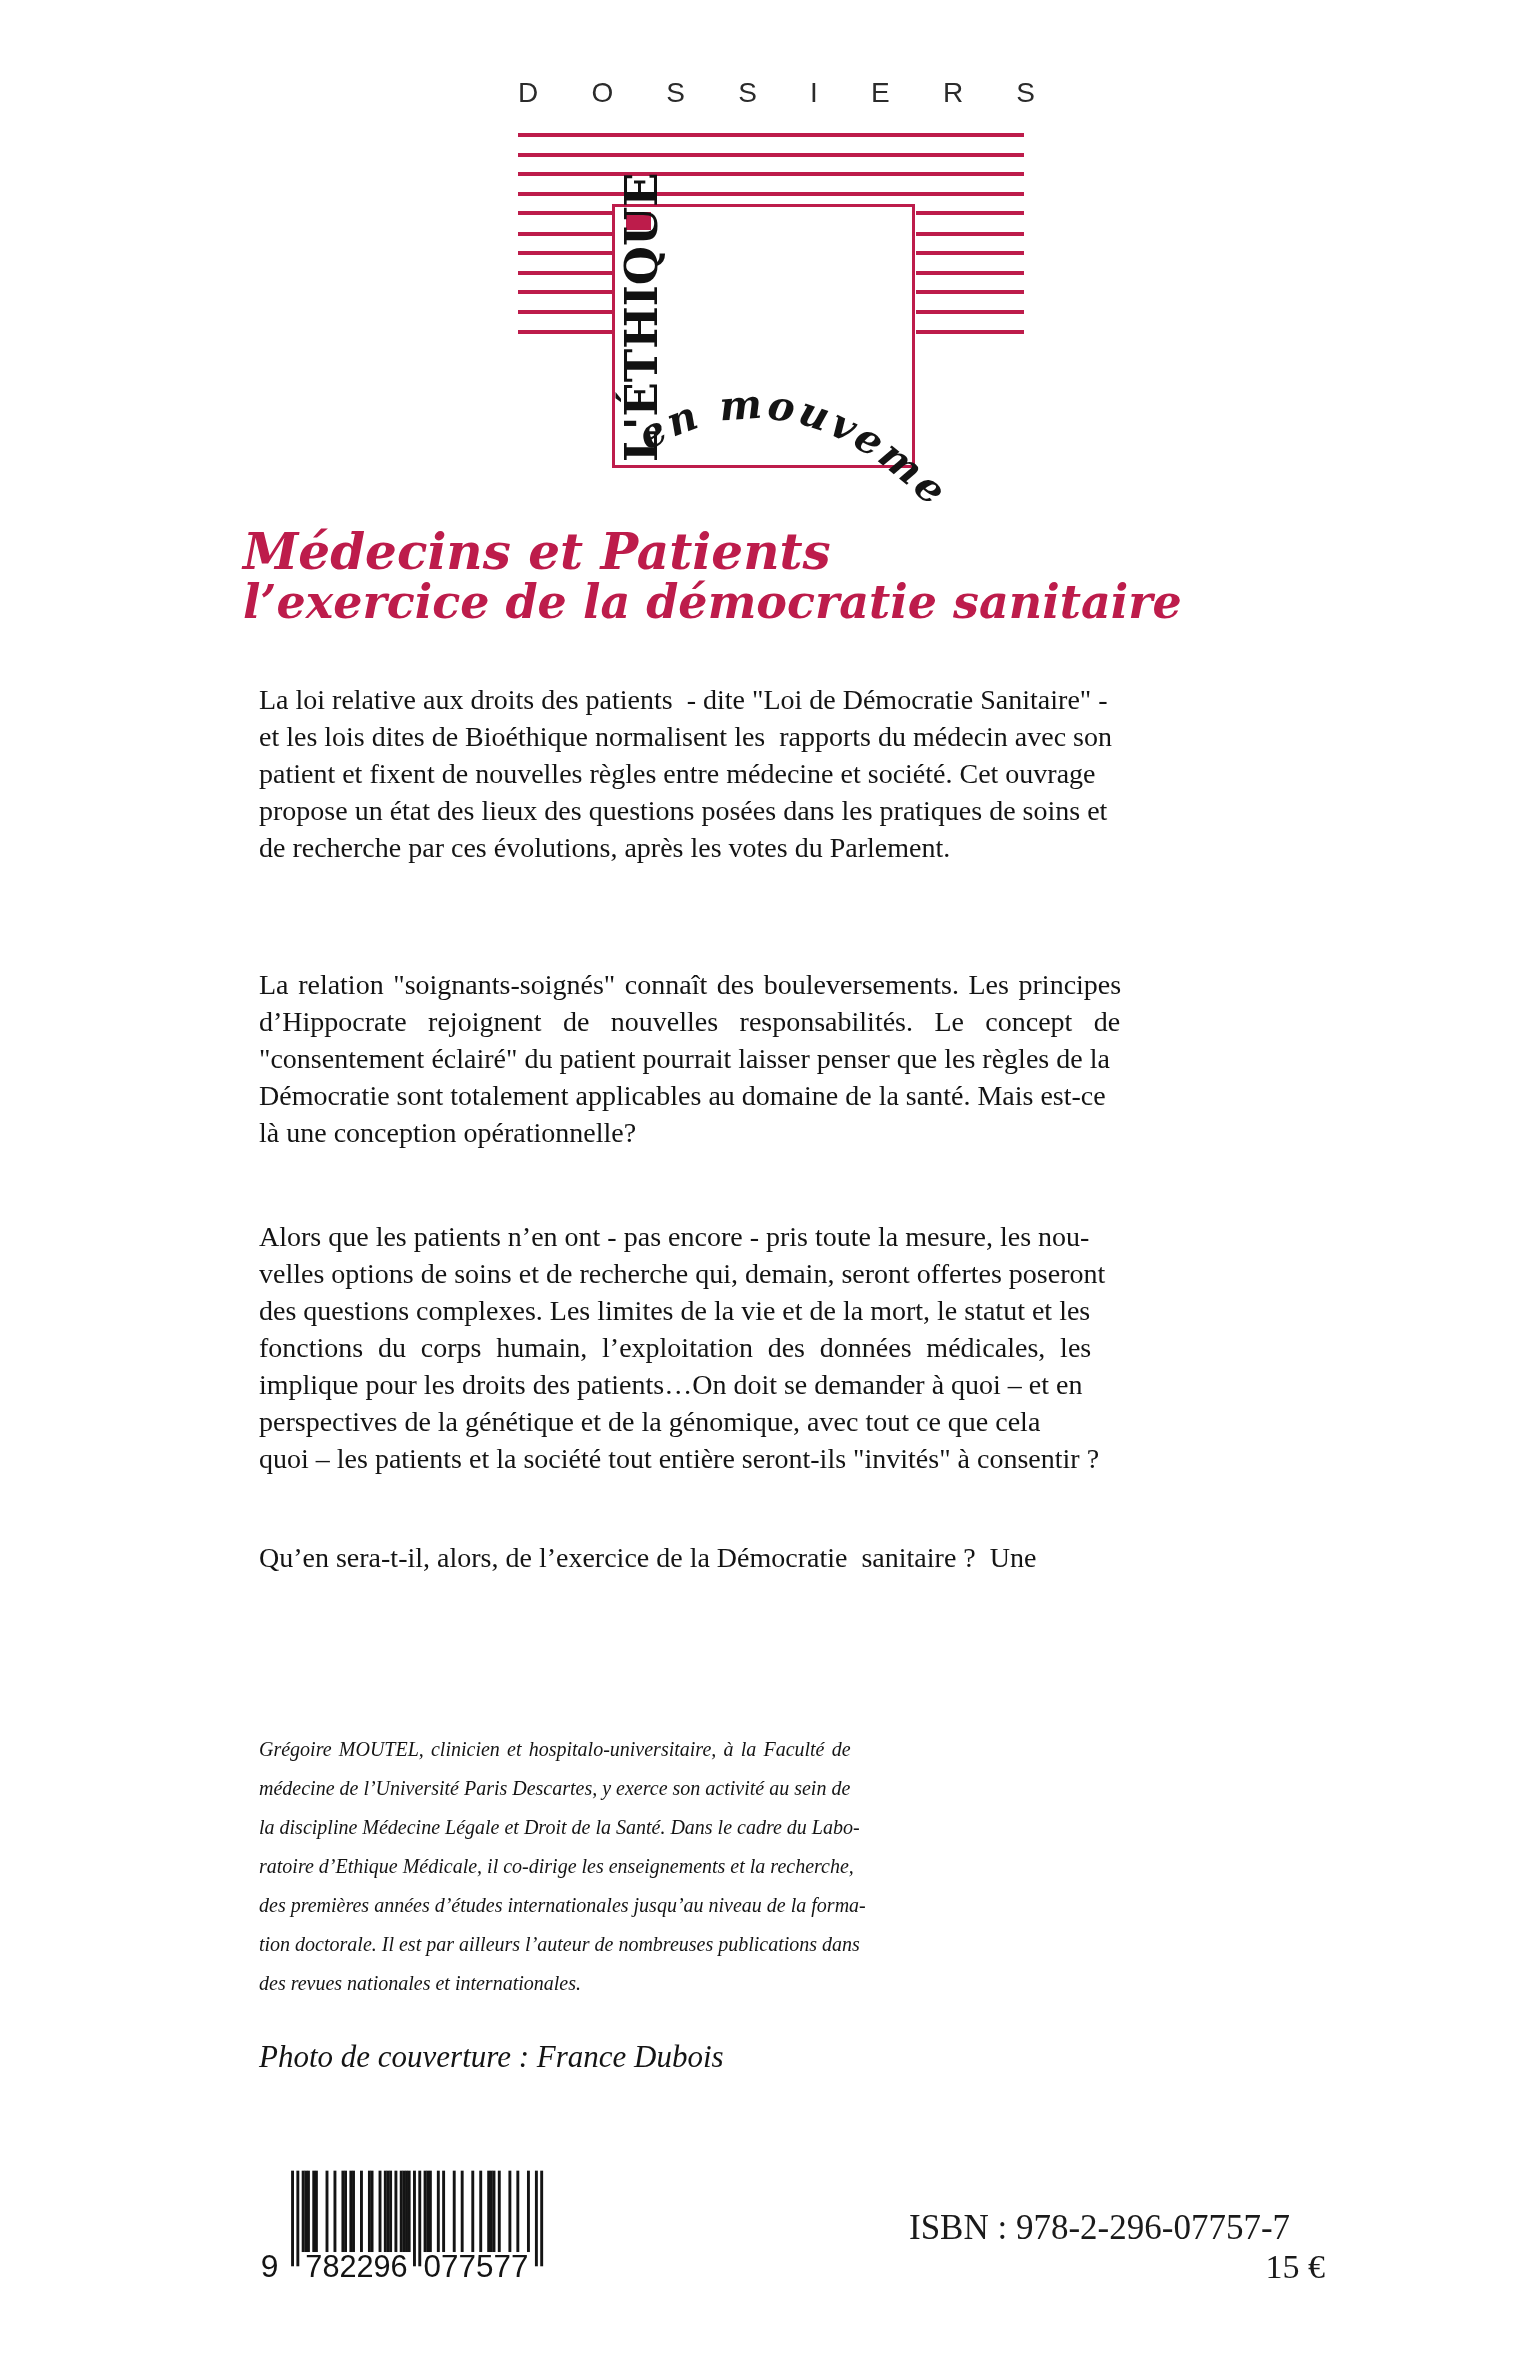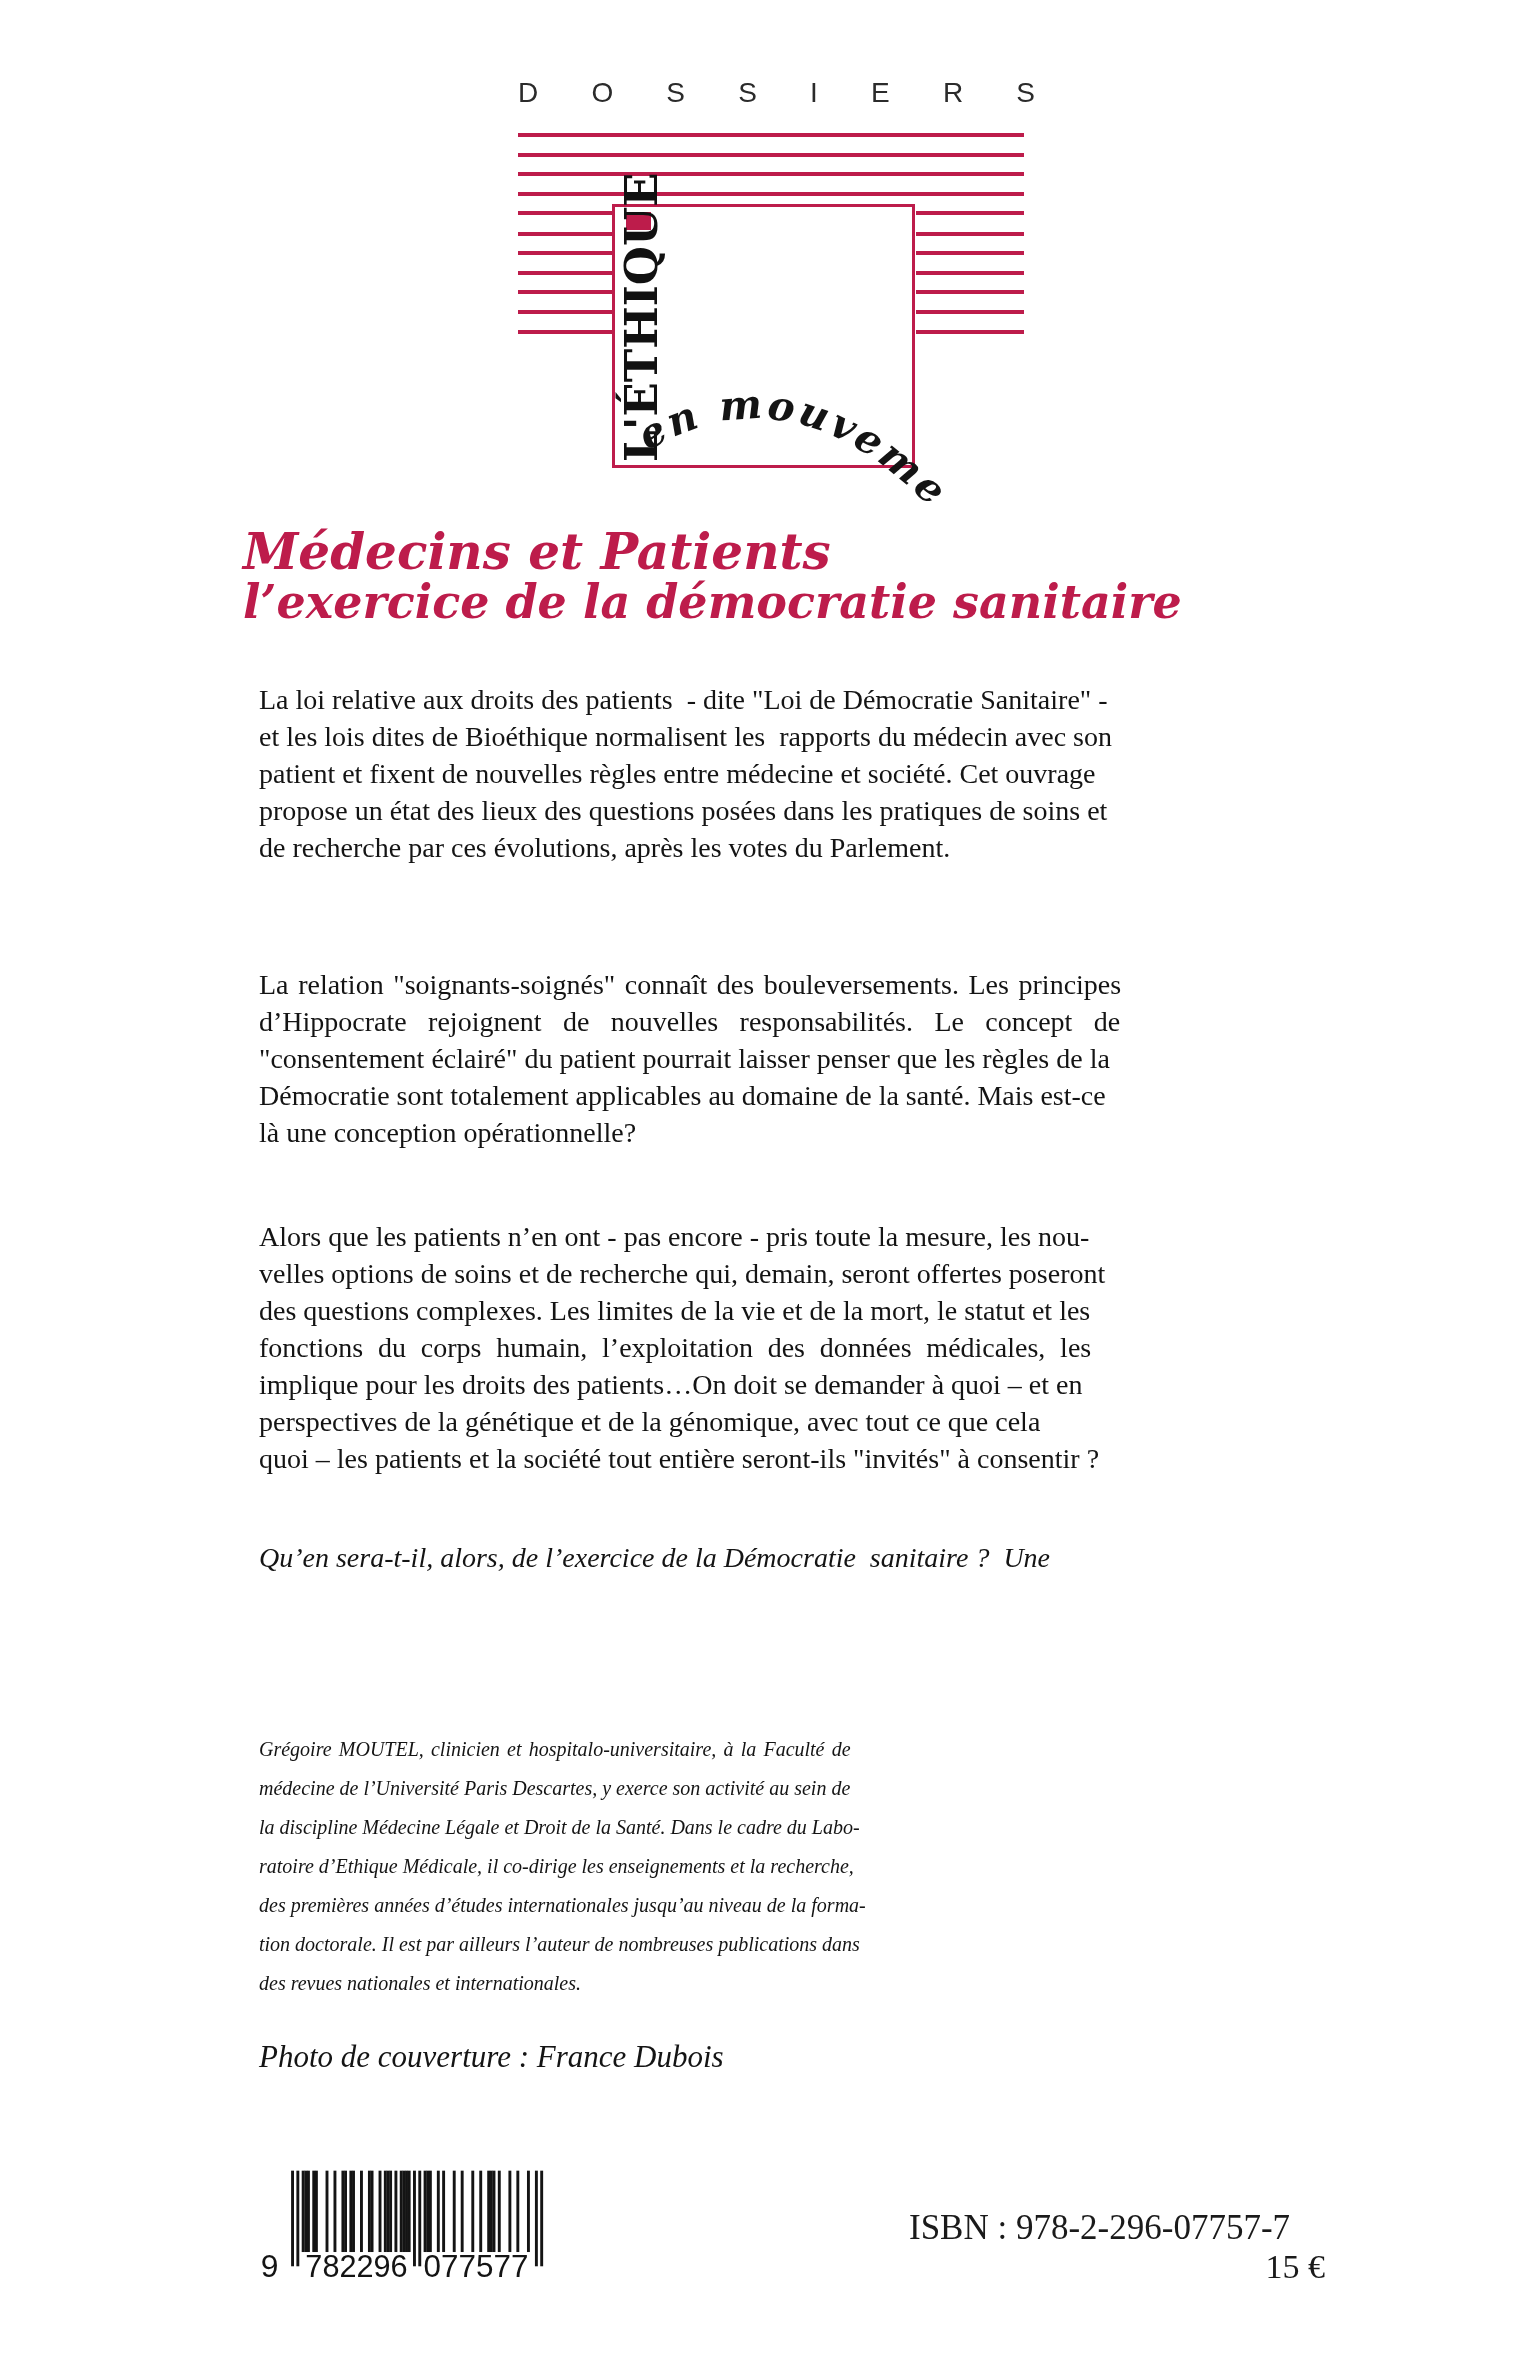--- a/index.html
+++ b/index.html
@@ -160,21 +160,21 @@
   <div class="para" style="top:1218px">
       <div class="tline j" style="word-spacing: 0px;"><span>Alors que les patients n’en ont - pas encore - pris toute la mesure, les nou-</span></div>
       <div class="tline j" style="word-spacing: 0px;"><span>velles options de soins et de recherche qui, demain, seront offertes poseront</span></div>
       <div class="tline j" style="word-spacing: 0px;"><span>des questions complexes. Les limites de la vie et de la mort, le statut et les</span></div>
       <div class="tline j" style="word-spacing: 7.8px;"><span>fonctions du corps humain, l’exploitation des données médicales, les</span></div>
       <div class="tline j" style="word-spacing: 0px;"><span>implique pour les droits des patients…On doit se demander à quoi – et en</span></div>
       <div class="tline j" style="word-spacing: 0px;"><span>perspectives de la génétique et de la génomique, avec tout ce que cela</span></div>
       <div class="tline j" style="word-spacing: 0px;"><span>quoi – les patients et la société tout entière seront-ils "invités" à consentir ?</span></div>
     </div>
   <div class="para" style="top:1539px">
-      <div class="tline j" style="word-spacing: 0px; font-style: italic;"><span>Qu’en sera-t-il, alors, de l’exercice de la Démocratie&nbsp; sanitaire ?&nbsp; Une</span></div>
+      <div class="tline j" style="word-spacing: 0px;"><span>Qu’en sera-t-il, alors, de l’exercice de la Démocratie&nbsp; sanitaire ?&nbsp; Une</span></div>
     </div>
 
   <div class="para bio" style="top:1730px">
       <div class="tline j" style="word-spacing: 2.2px;"><span>Grégoire MOUTEL, clinicien et hospitalo-universitaire, à la Faculté de</span></div>
       <div class="tline j" style="word-spacing: 0px;"><span>médecine de l’Université Paris Descartes, y exerce son activité au sein de</span></div>
       <div class="tline j" style="word-spacing: 0px;"><span>la discipline Médecine Légale et Droit de la Santé. Dans le cadre du Labo-</span></div>
       <div class="tline j" style="word-spacing: 0px;"><span>ratoire d’Ethique Médicale, il co-dirige les enseignements et la recherche,</span></div>
       <div class="tline j" style="word-spacing: 0px;"><span>des premières années d’études internationales jusqu’au niveau de la forma-</span></div>
       <div class="tline j" style="word-spacing: 0px;"><span>tion doctorale. Il est par ailleurs l’auteur de nombreuses publications dans</span></div>
       <div class="tline last"><span>des revues nationales et internationales.</span></div>

